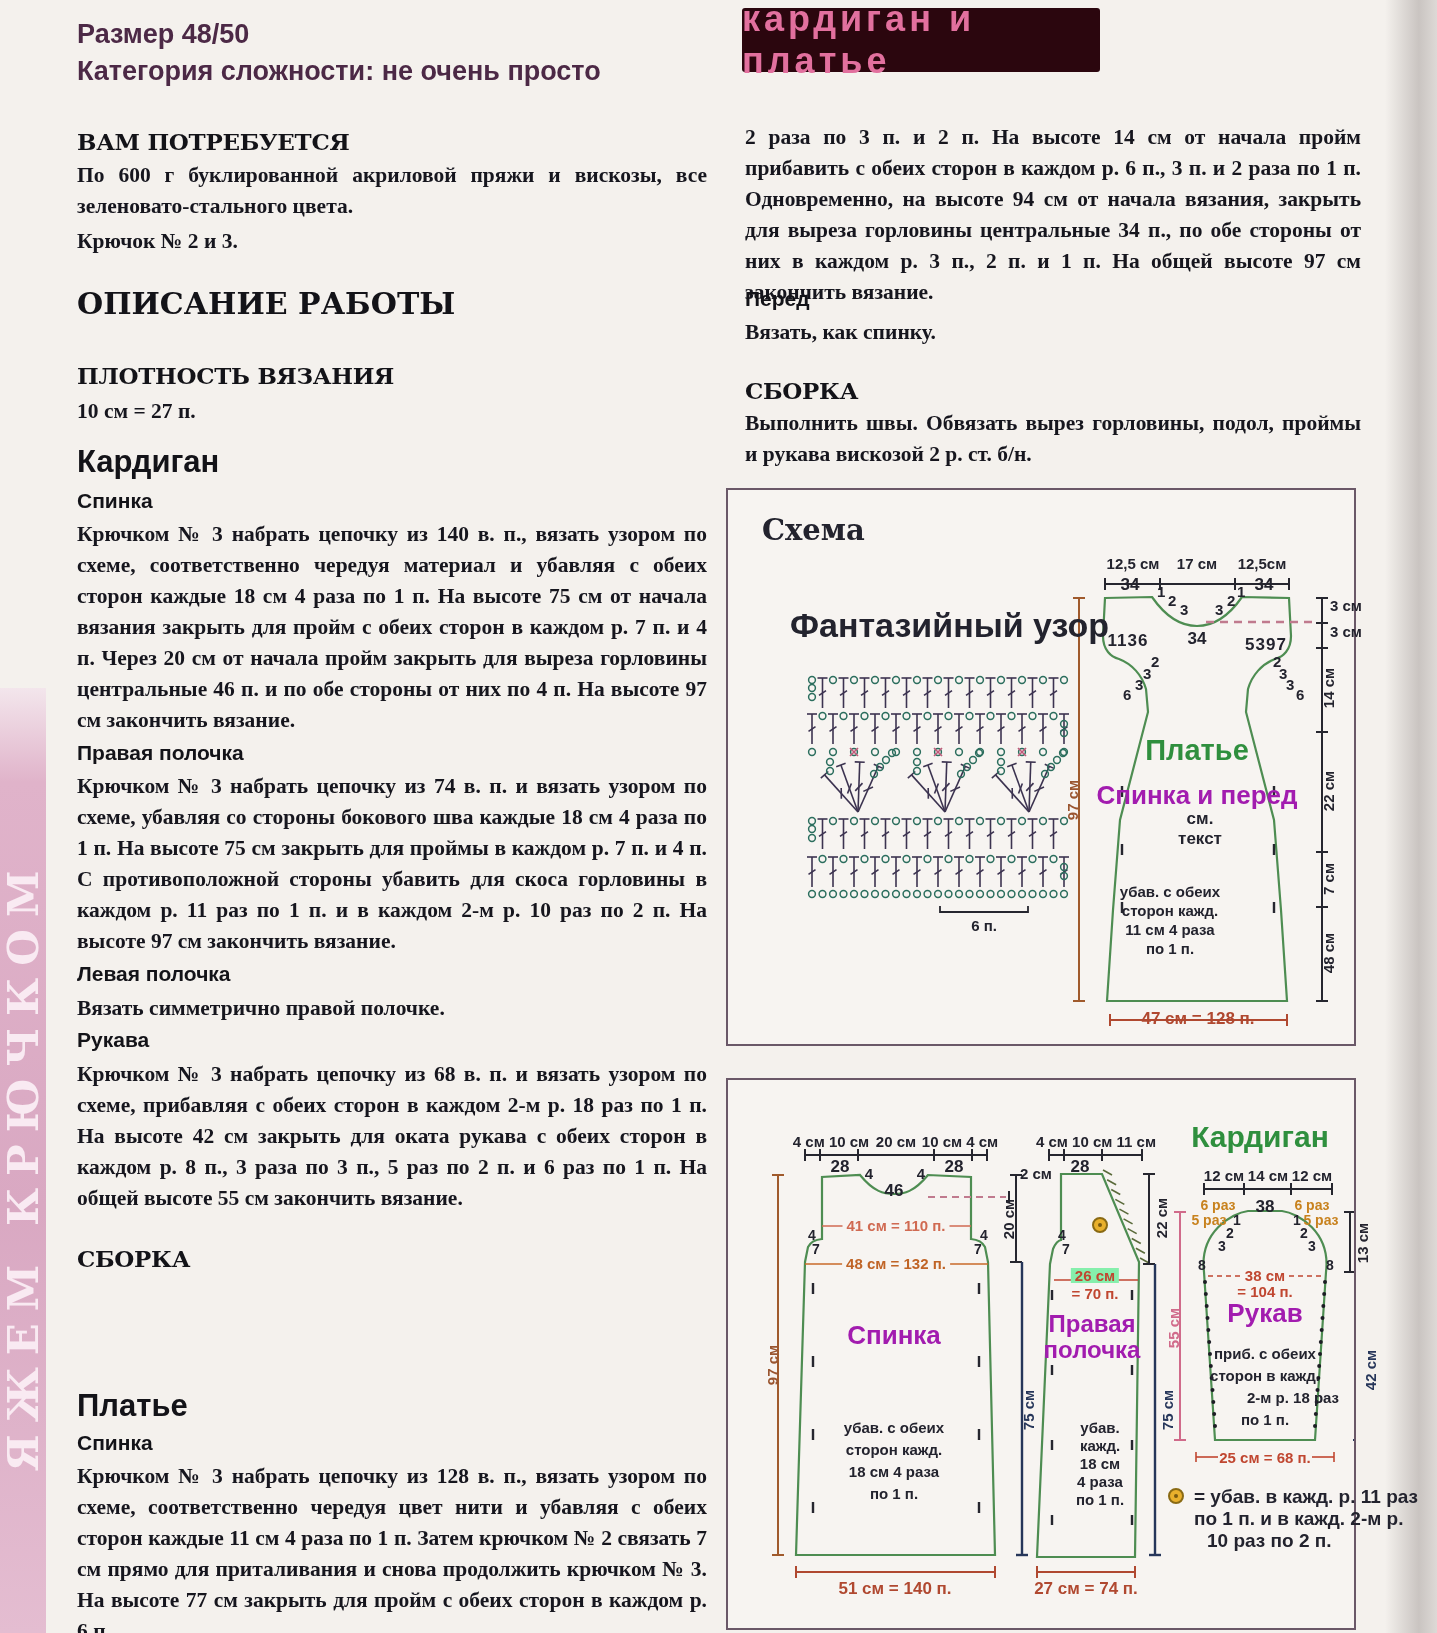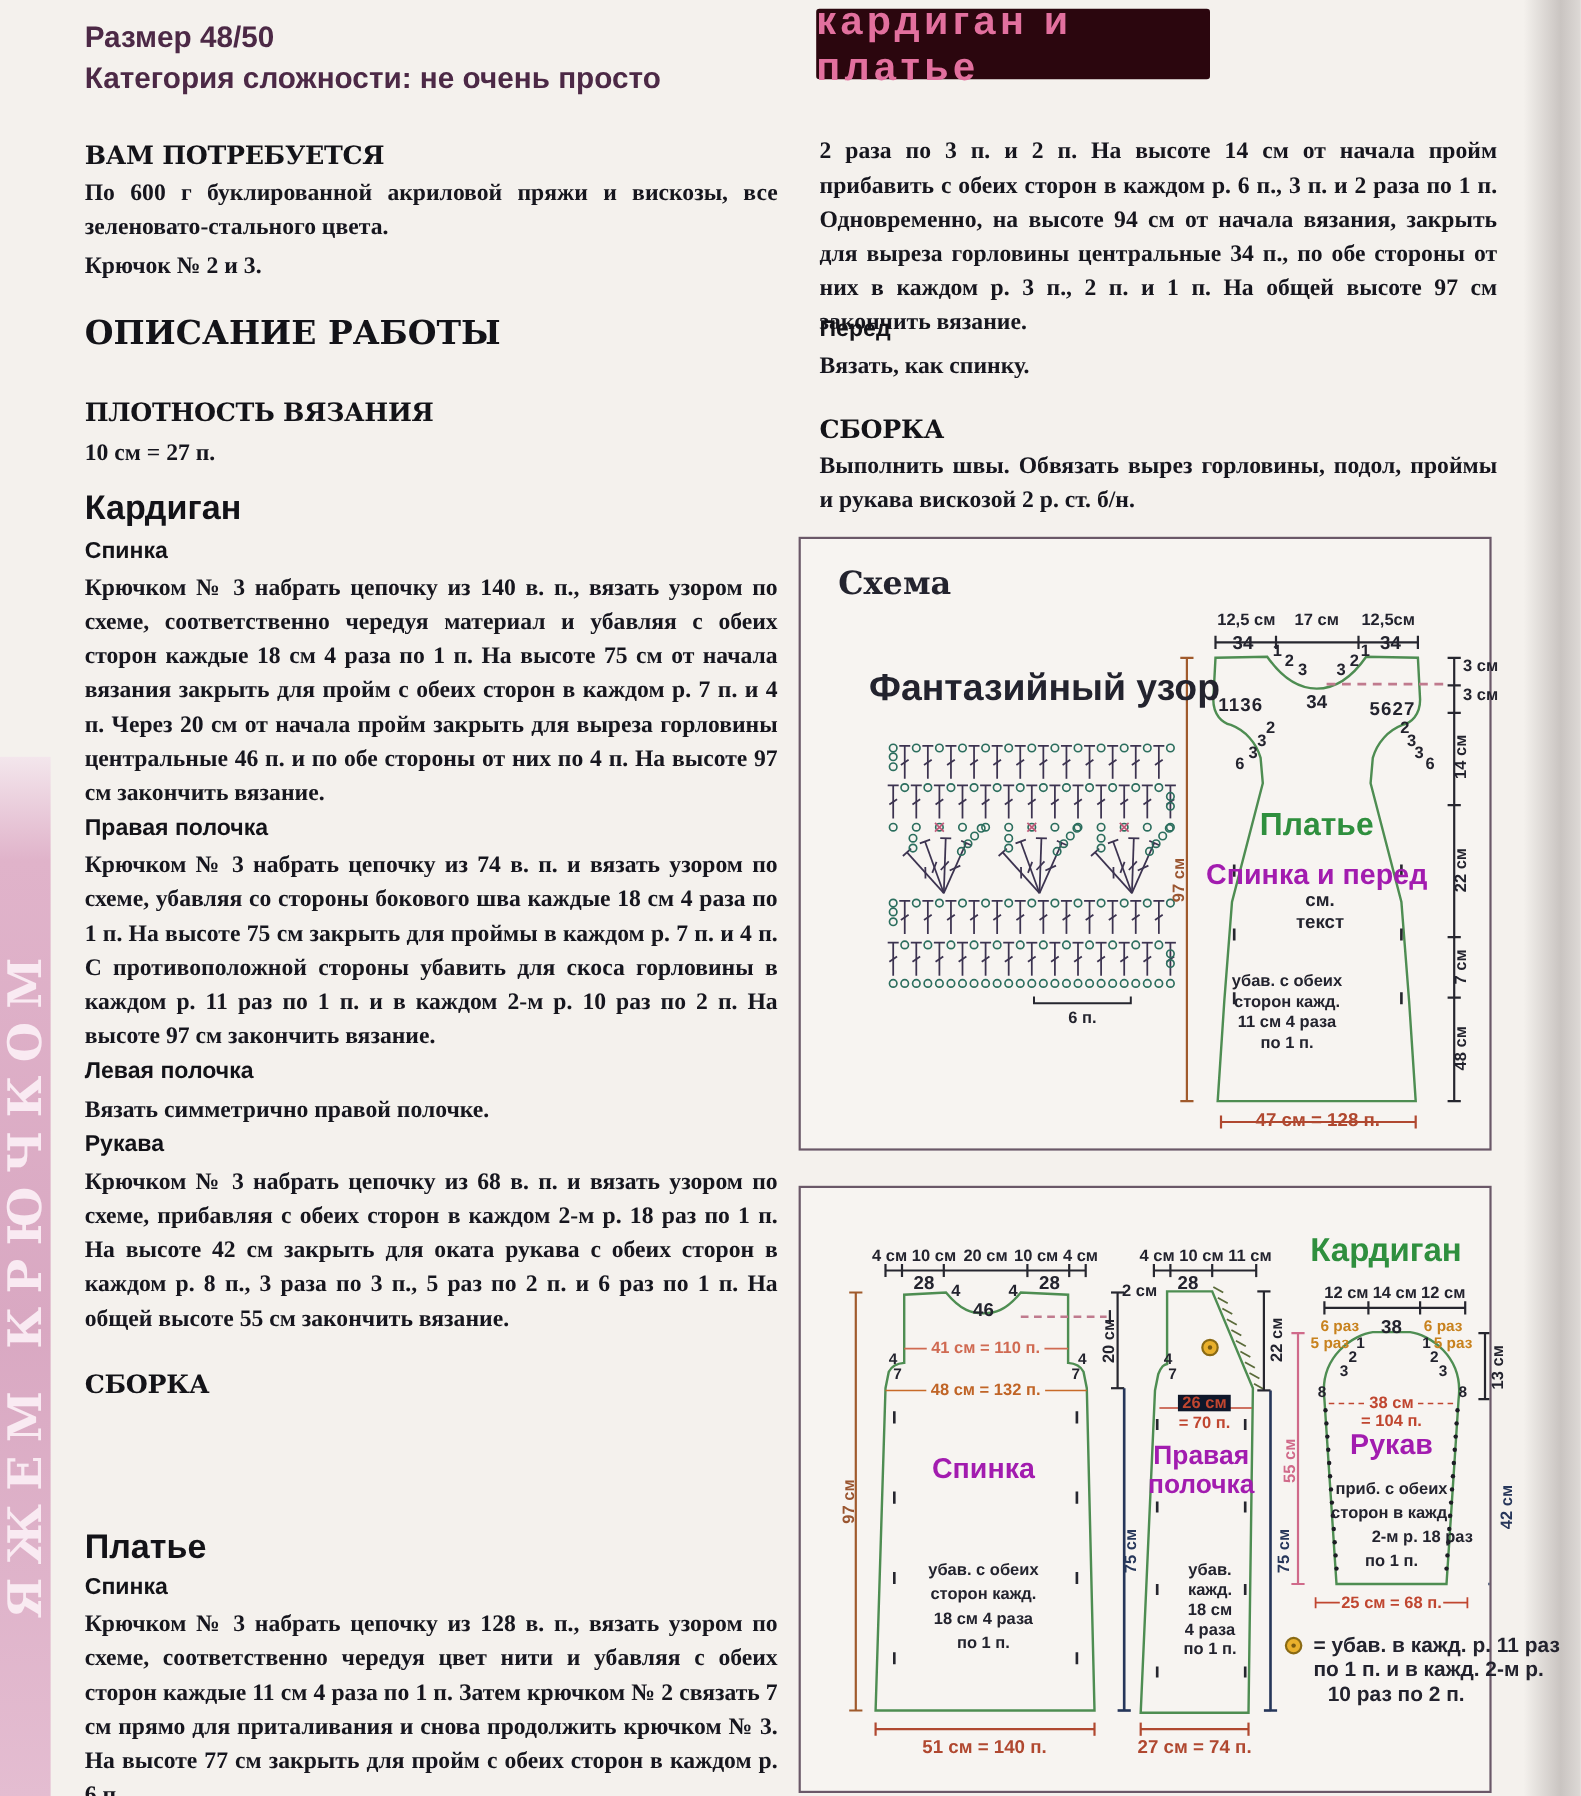--- a/index.html
+++ b/index.html
@@ -571,21 +571,21 @@
     <span class="lbl c s17" style="left:402px;top:86px;">34</span>
     <span class="lbl c s17" style="left:536px;top:86px;">34</span>
     <span class="lbl s15" style="left:429px;top:94px;">1</span>
     <span class="lbl s15" style="left:440px;top:103px;">2</span>
     <span class="lbl s15" style="left:452px;top:112px;">3</span>
     <span class="lbl s15" style="left:487px;top:112px;">3</span>
     <span class="lbl s15" style="left:499px;top:103px;">2</span>
     <span class="lbl s15" style="left:509px;top:94px;">1</span>
     <span class="lbl c s17" style="left:469px;top:140px;">34</span>
     <span class="lbl c s17" style="left:400px;top:142px;letter-spacing:1px;">1136</span>
-    <span class="lbl c s17" style="left:538px;top:146px;letter-spacing:1px;">5627</span>
+    <span class="lbl c s17" style="left:538px;top:146px;letter-spacing:1px;">5397</span>
     <span class="lbl s15" style="left:423px;top:164px;">2</span>
     <span class="lbl s15" style="left:415px;top:176px;">3</span>
     <span class="lbl s15" style="left:407px;top:187px;">3</span>
     <span class="lbl s15" style="left:395px;top:197px;">6</span>
     <span class="lbl s15" style="left:545px;top:164px;">2</span>
     <span class="lbl s15" style="left:551px;top:176px;">3</span>
     <span class="lbl s15" style="left:558px;top:187px;">3</span>
     <span class="lbl s15" style="left:568px;top:197px;">6</span>
     <span class="lbl rot s15 brown" style="left:344px;top:310px;">97 см</span>
     <span class="lbl s15" style="left:602px;top:108px;">3 см</span>
@@ -739,21 +739,21 @@
     <span class="lbl c s15" style="left:166px;top:384px;">18 см 4 раза</span>
     <span class="lbl c s15" style="left:166px;top:406px;">по 1 п.</span>
     <span class="lbl c s17 rust" style="left:167px;top:500px;">51 см = 140 п.</span>
 
     <span class="lbl c s15" style="left:368px;top:54px;">4 см 10 см 11 см</span>
     <span class="lbl c s17" style="left:352px;top:78px;">28</span>
     <span class="lbl s14" style="left:330px;top:148px;">4</span>
     <span class="lbl s14" style="left:334px;top:162px;">7</span>
     <span class="lbl rot s15" style="left:433px;top:138px;">22 см</span>
     <span class="lbl rot s15" style="left:439px;top:330px;color:#26365a;">75 см</span>
-    <span class="lbl c s15 red" style="left:367px;top:188px;background:#0f172a;padding:0 4px;">26 см</span>
+    <span class="lbl c s15 red" style="left:367px;top:188px;background:#86efac;padding:0 4px;">26 см</span>
     <span class="lbl c s15 red" style="left:367px;top:206px;">= 70 п.</span>
     <span class="lbl c indigo" style="left:364px;top:232px;font-size:24px;">Правая</span>
     <span class="lbl c indigo" style="left:364px;top:258px;font-size:24px;">полочка</span>
     <span class="lbl c s15" style="left:372px;top:340px;">убав.</span>
     <span class="lbl c s15" style="left:372px;top:358px;">кажд.</span>
     <span class="lbl c s15" style="left:372px;top:376px;">18 см</span>
     <span class="lbl c s15" style="left:372px;top:394px;">4 раза</span>
     <span class="lbl c s15" style="left:372px;top:412px;">по 1 п.</span>
     <span class="lbl c s17 rust" style="left:358px;top:500px;">27 см = 74 п.</span>
     <span class="sun" style="left:364px;top:137px;"></span>

